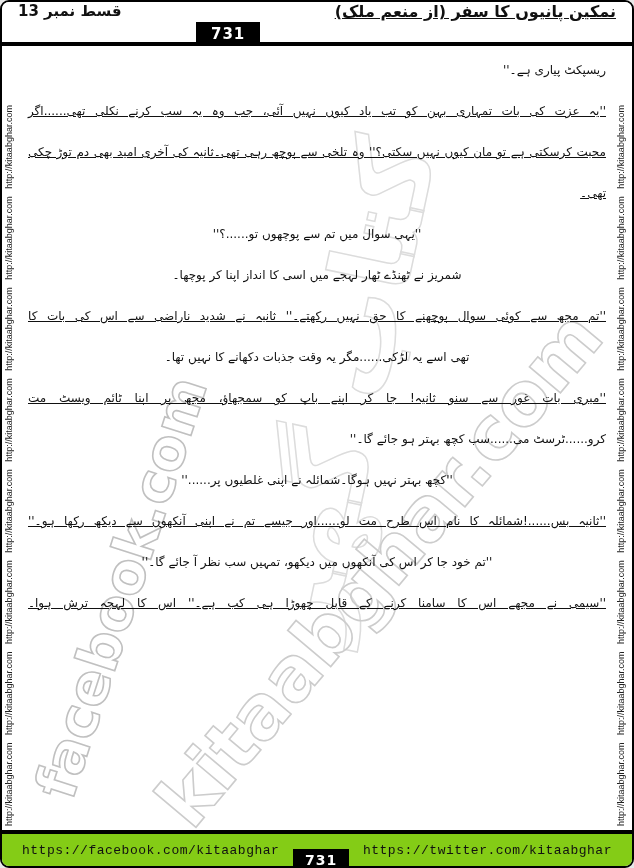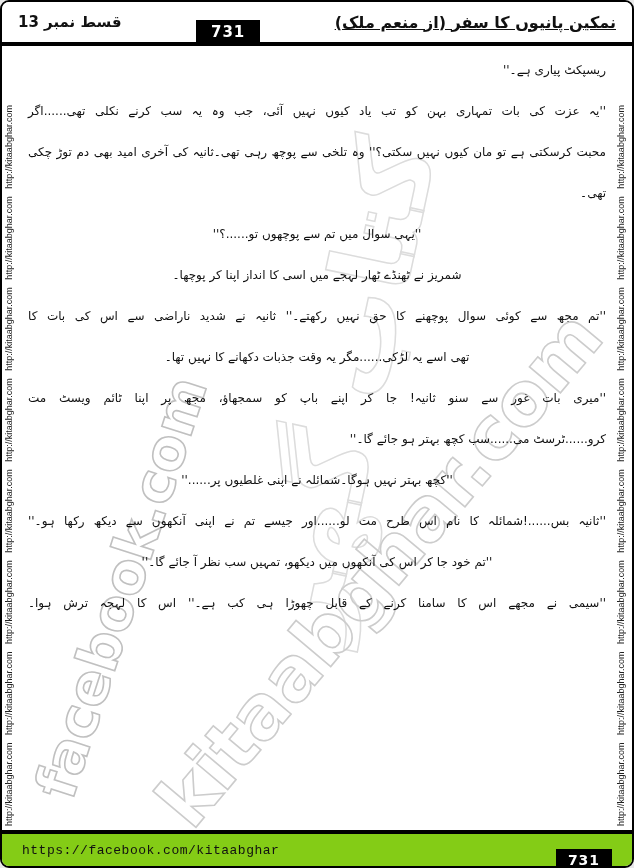--- a/index.html
+++ b/index.html
@@ -11,21 +11,21 @@
     background:#fff;
     border:2px solid #000;
     border-radius:9px;
     overflow:hidden;
     font-family:"DejaVu Sans",sans-serif;
     color:#111;
   }
   
   .hdr{
     position:absolute;top:0;left:0;right:0;height:40px;
-    display:flex;align-items:center;justify-content:space-between;
+    display:flex;align-items:flex-start;justify-content:space-between;
     padding:0 16px;border-bottom:4px solid #000;background:#fff;z-index:3;gap:26px;
   }
   .hdr .ep{font-size:15px;font-weight:bold;direction:rtl;}
   .hdr .ttl{font-size:16px;font-weight:bold;direction:rtl;text-decoration:underline;}
   .pagebadge{
     background:#000;color:#fff;font-weight:bold;
     font-size:15px;line-height:22px;min-width:52px;text-align:center;
     padding:1px 6px;letter-spacing:1px;
     font-family:"DejaVu Sans",sans-serif;
     margin-top:20px;
@@ -68,21 +68,21 @@
     padding:4px 26px 0 26px;
     direction:rtl;
     z-index:2;
   }
   .line{
     font-size:12px;
     line-height:41px;
     direction:rtl;
     color:#111;
   }
-  .al-full{text-align:justify;text-align-last:justify;}
+  .al-full{text-align:justify;text-align-last:justify;text-decoration:underline;}
   .al-center{text-align:center;}
   .al-right{text-align:right;}
 </style>
 </head>
 <body>
 
 <div class="page">
 
   <div class="hdr">
     <div class="ep">قسط نمبر 13</div>
@@ -115,15 +115,16 @@
       <div class="line al-right" dir="rtl">کرو......ٹرسٹ می......سب کچھ بہتر ہو جائے گا۔''</div>
       <div class="line al-center" dir="rtl">''کچھ بہتر نہیں ہوگا۔شمائلہ نے اپنی غلطیوں پر......''</div>
       <div class="line al-full" dir="rtl">''ثانیہ بس......!شمائلہ کا نام اس طرح مت لو......اور جیسے تم نے اپنی آنکھوں سے دیکھ رکھا ہو۔''</div>
       <div class="line al-center" dir="rtl">''تم خود جا کر اس کی آنکھوں میں دیکھو، تمہیں سب نظر آ جائے گا۔''</div>
       <div class="line al-full" dir="rtl">''سیمی نے مجھے اس کا سامنا کرنے کے قابل چھوڑا ہی کب ہے۔'' اس کا لہجہ ترش ہوا۔</div>
     </div>
 
   <div class="ftr">
     <div class="url">https://facebook.com/kitaabghar</div>
     <div class="pagebadge">731</div>
+    <div class="url">https://twitter.com/kitaabghar</div>
   </div>
 
 </div>
 
 </body></html>

